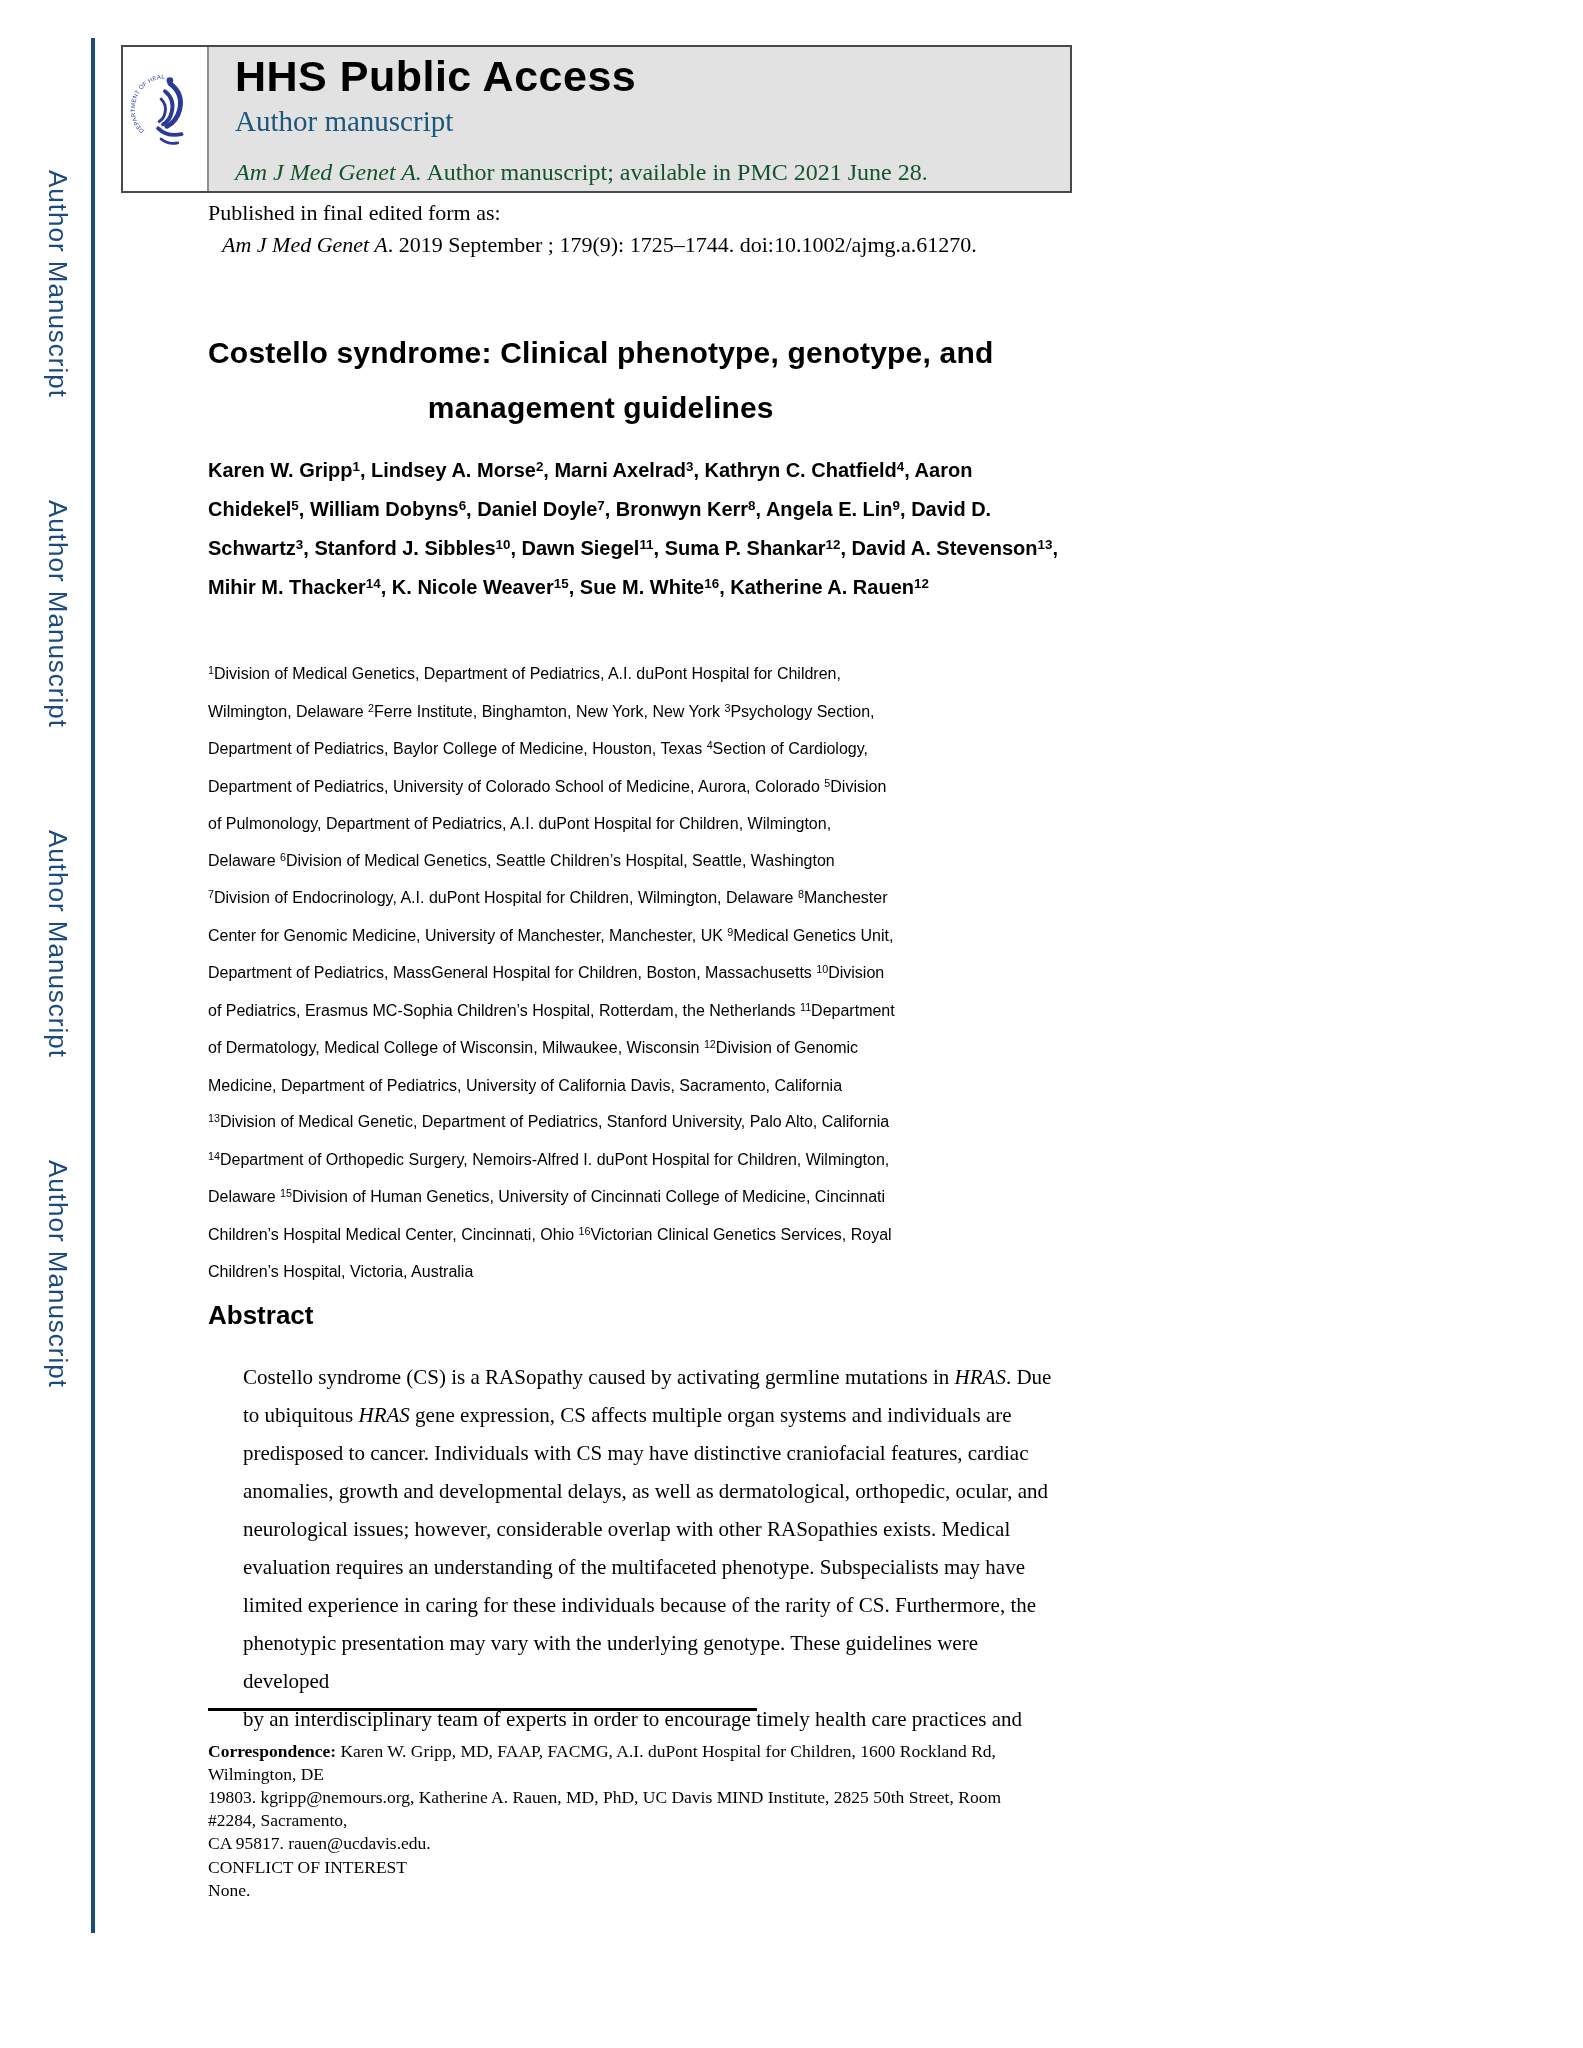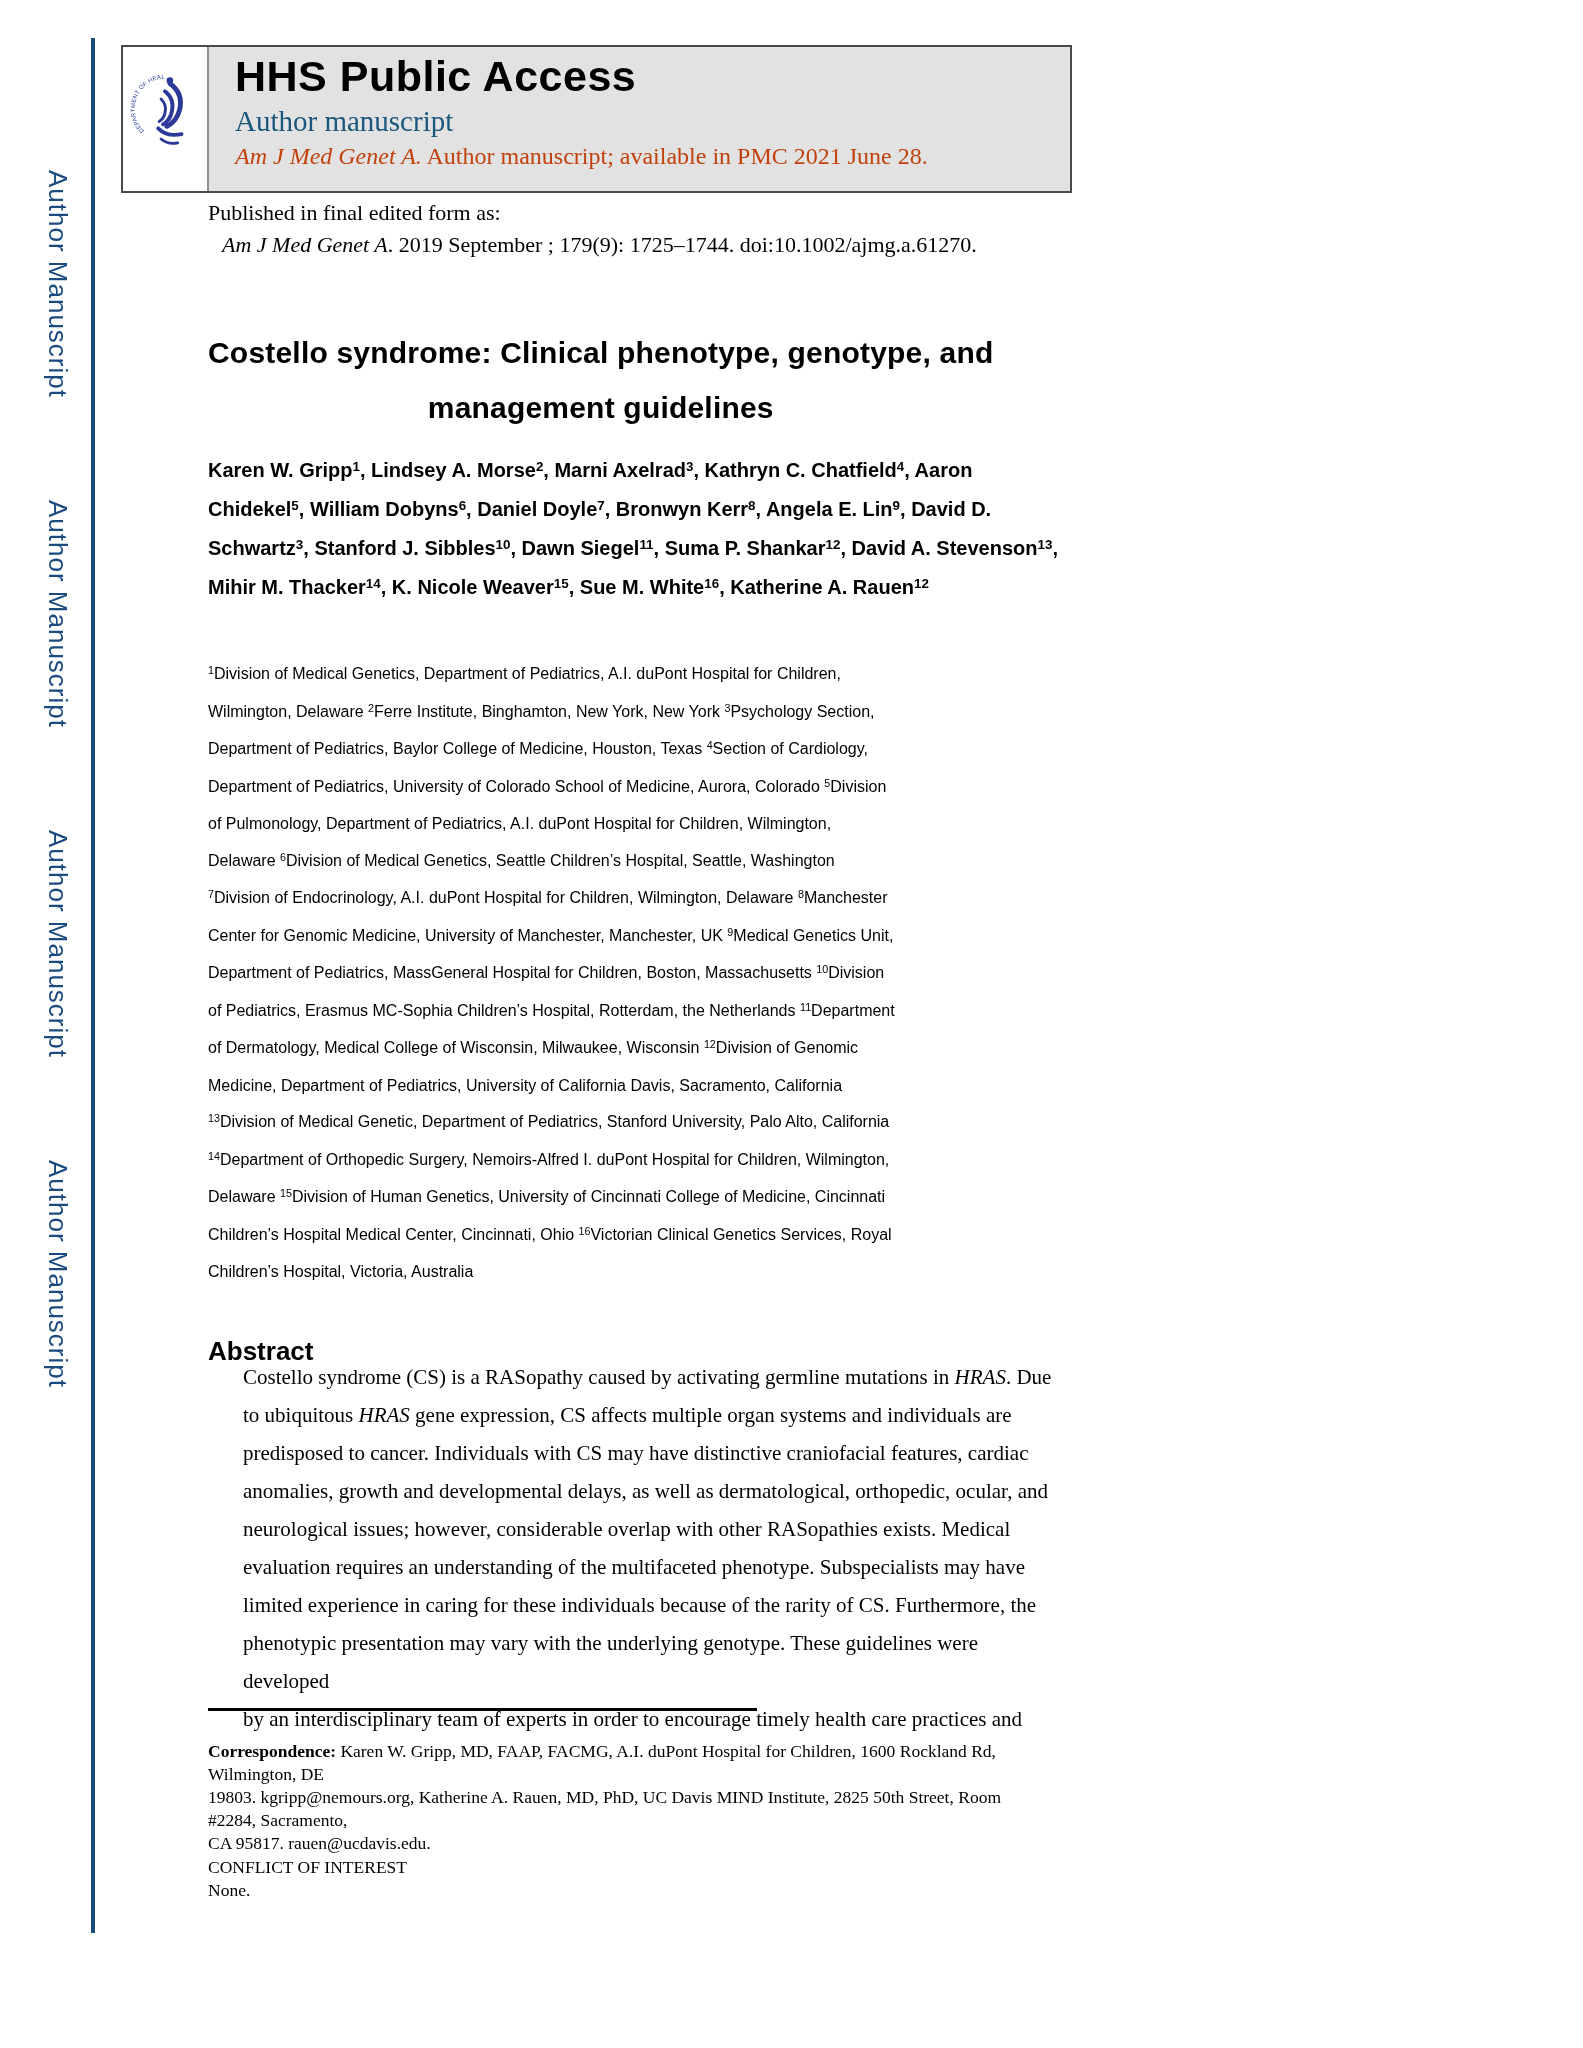--- a/index.html
+++ b/index.html
@@ -19,32 +19,32 @@
   
   .hdr{
     position:absolute;left:121px;top:45px;width:951px;height:148px;
     background:#e2e2e2;border:2px solid #4a4a4a;box-sizing:border-box;display:flex;
   }
   .hdr-logo{width:84px;flex:0 0 84px;background:#fff;border-right:2px solid #8f8f8f;
     display:flex;align-items:center;justify-content:center;}
   .hdr-text{padding:3px 0 0 26px;}
   .hdr-title{font-size:43px;font-weight:bold;line-height:52px;letter-spacing:0.5px;}
   .hdr-sub{font-family:"Liberation Serif",serif;font-size:29px;line-height:33px;color:#19577c;margin-top:3px;}
-  .hdr-cite{font-family:"Liberation Serif",serif;font-size:24px;line-height:29px;color:#c2410c;margin-top:4px;}
+  .hdr-cite{font-family:"Liberation Serif",serif;font-size:24px;line-height:29px;color:#14532d;margin-top:20px;}
 
   
   .pub{position:absolute;left:208px;top:197px;font-family:"Liberation Serif",serif;font-size:22px;line-height:32px;}
   .pub-cite{margin-left:14px;}
 
   
   .title{position:absolute;left:208px;top:325px;font-size:30px;font-weight:bold;line-height:55px;letter-spacing:0.2px;text-align:center;}
   .authors{position:absolute;left:208px;top:452px;width:850px;font-size:20px;font-weight:bold;line-height:37px;}
   .affils{position:absolute;left:208px;top:656px;width:855px;font-size:16px;line-height:36.5px;}
 
-  .abs-h{position:absolute;left:208px;top:1300px;font-size:26px;font-weight:bold;margin-top:36px;}
+  .abs-h{position:absolute;left:208px;top:1300px;font-size:26px;font-weight:bold;}
   .abs-b{position:absolute;left:243px;top:1358px;width:820px;
     font-family:"Liberation Serif",serif;font-size:21px;line-height:38px;}
 
   
   .foot-rule{position:absolute;left:208px;top:1708px;width:549px;height:3px;background:#000;}
   .footnote{position:absolute;left:208px;top:1740px;width:835px;
     font-family:"Liberation Serif",serif;font-size:17.5px;line-height:23px;}
   .fn-conf{margin-top:1px;}
 
   

